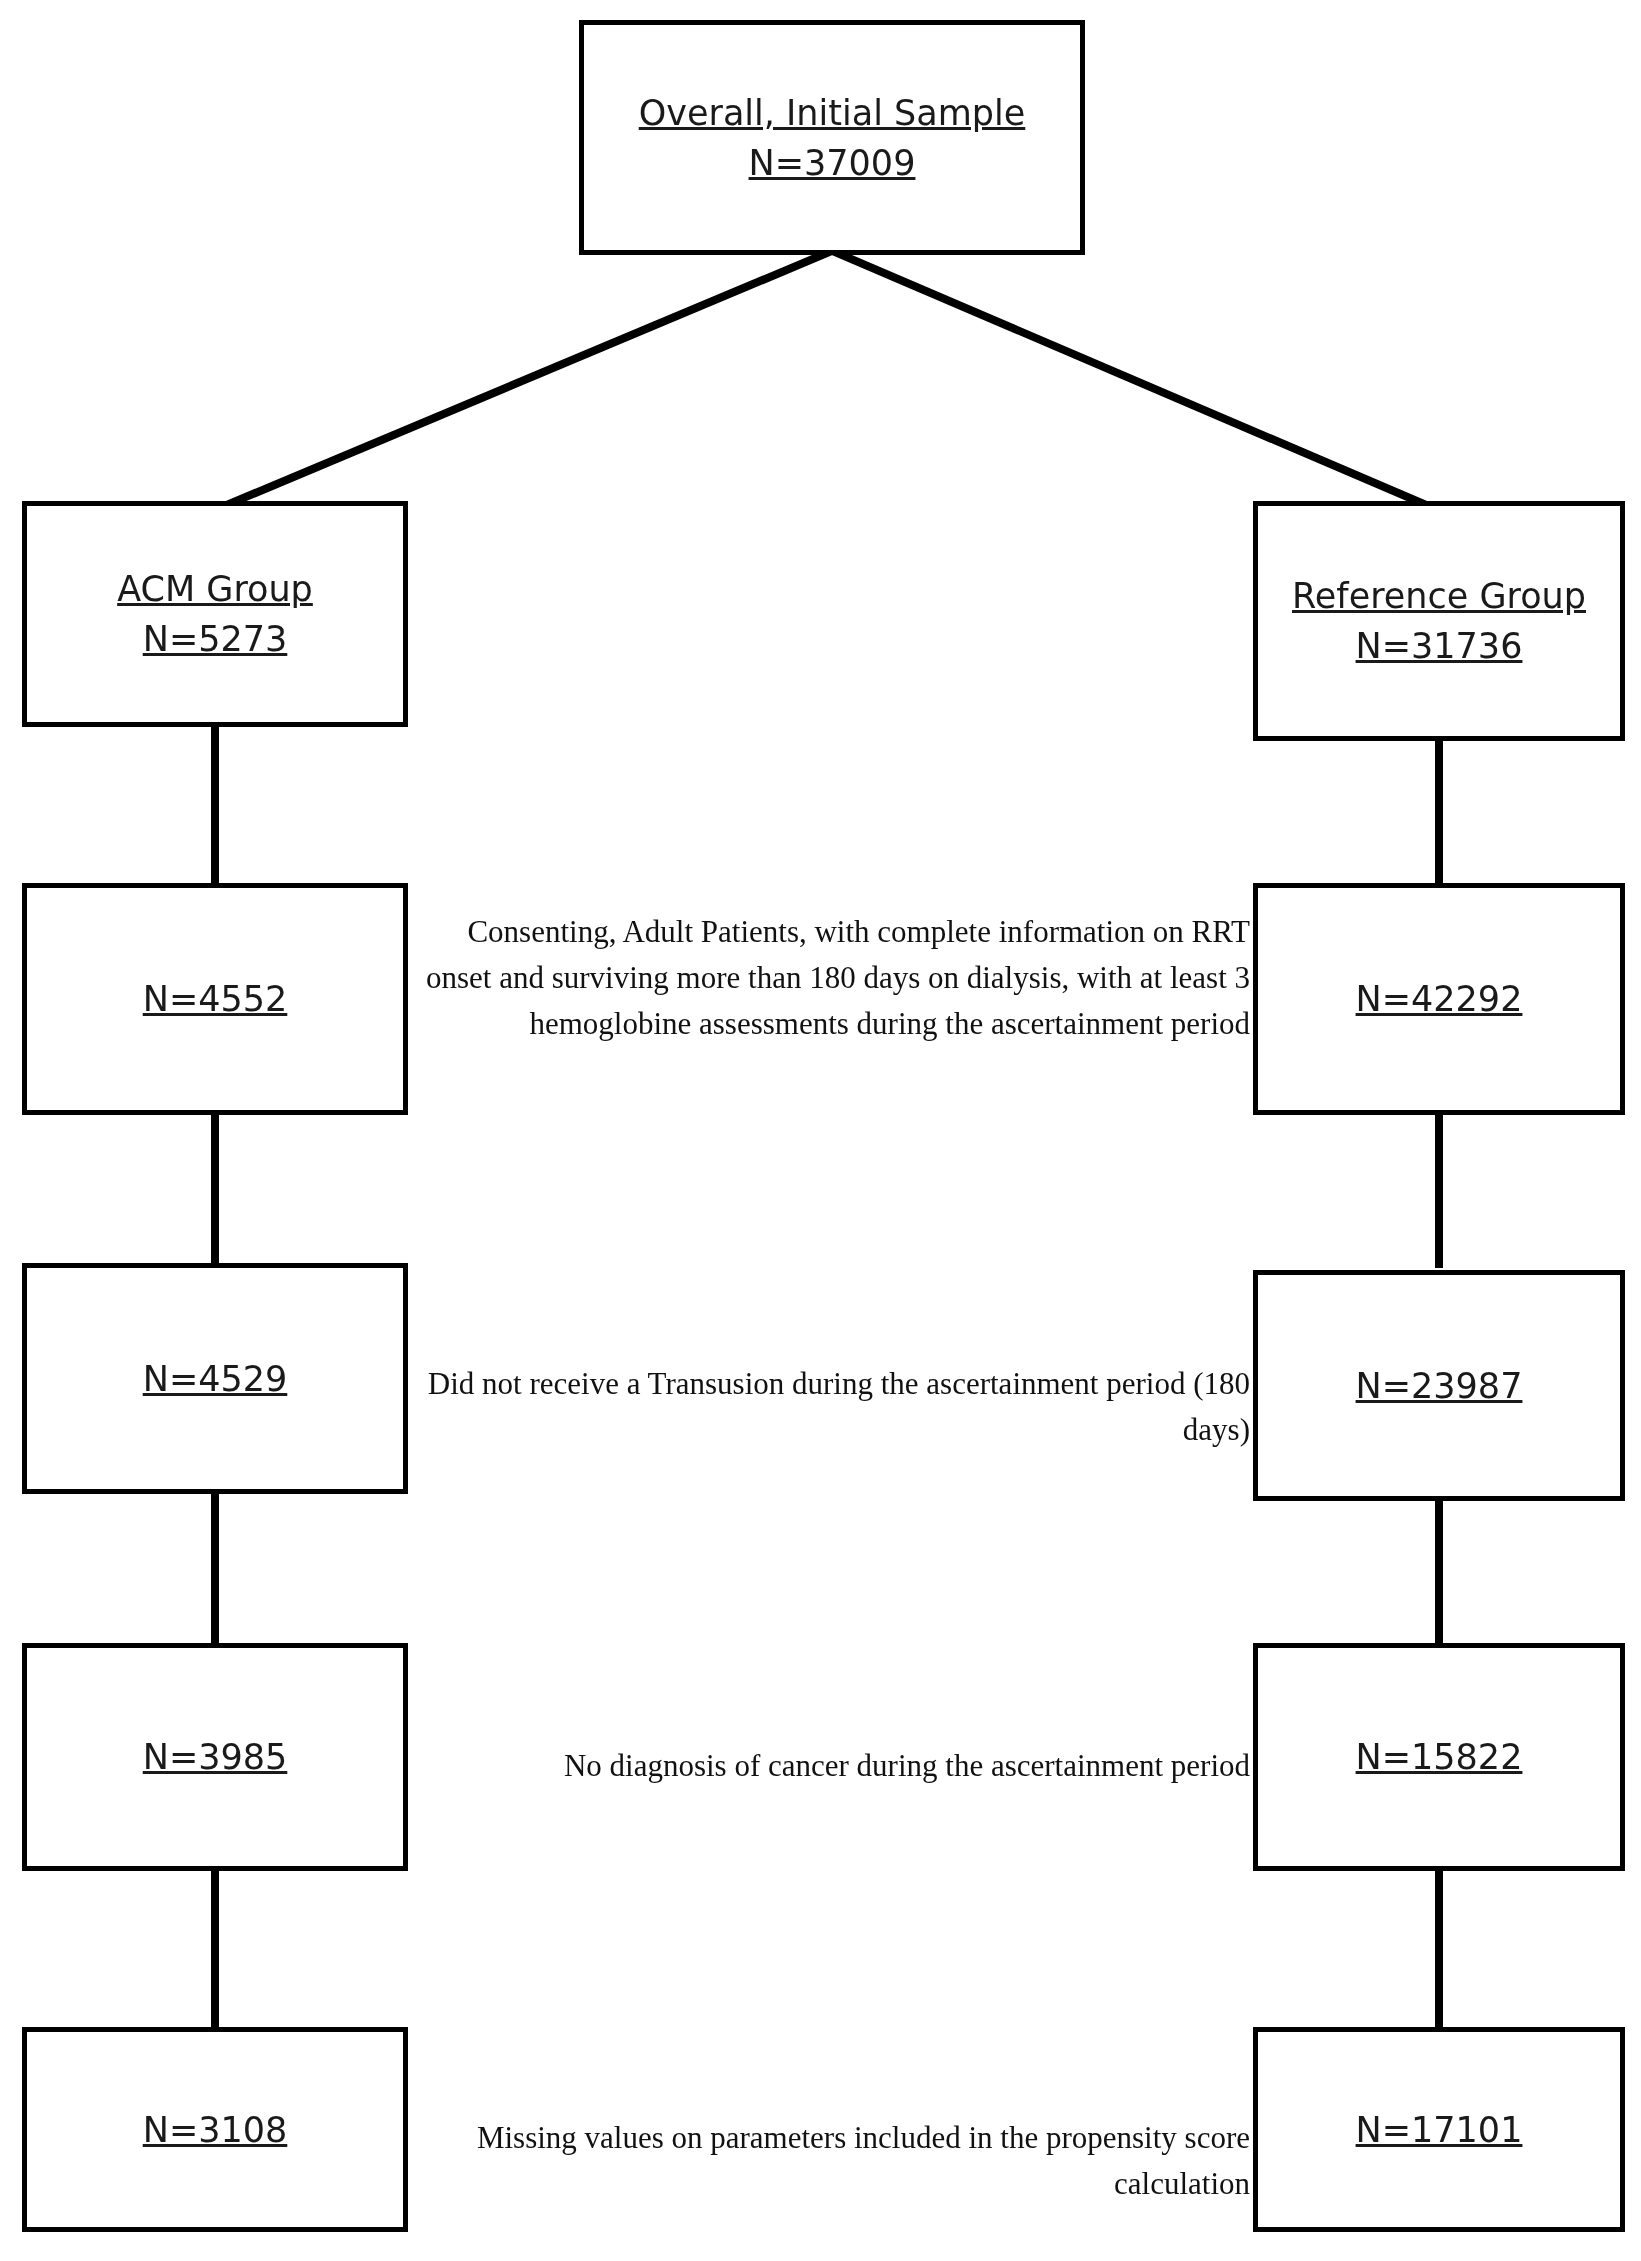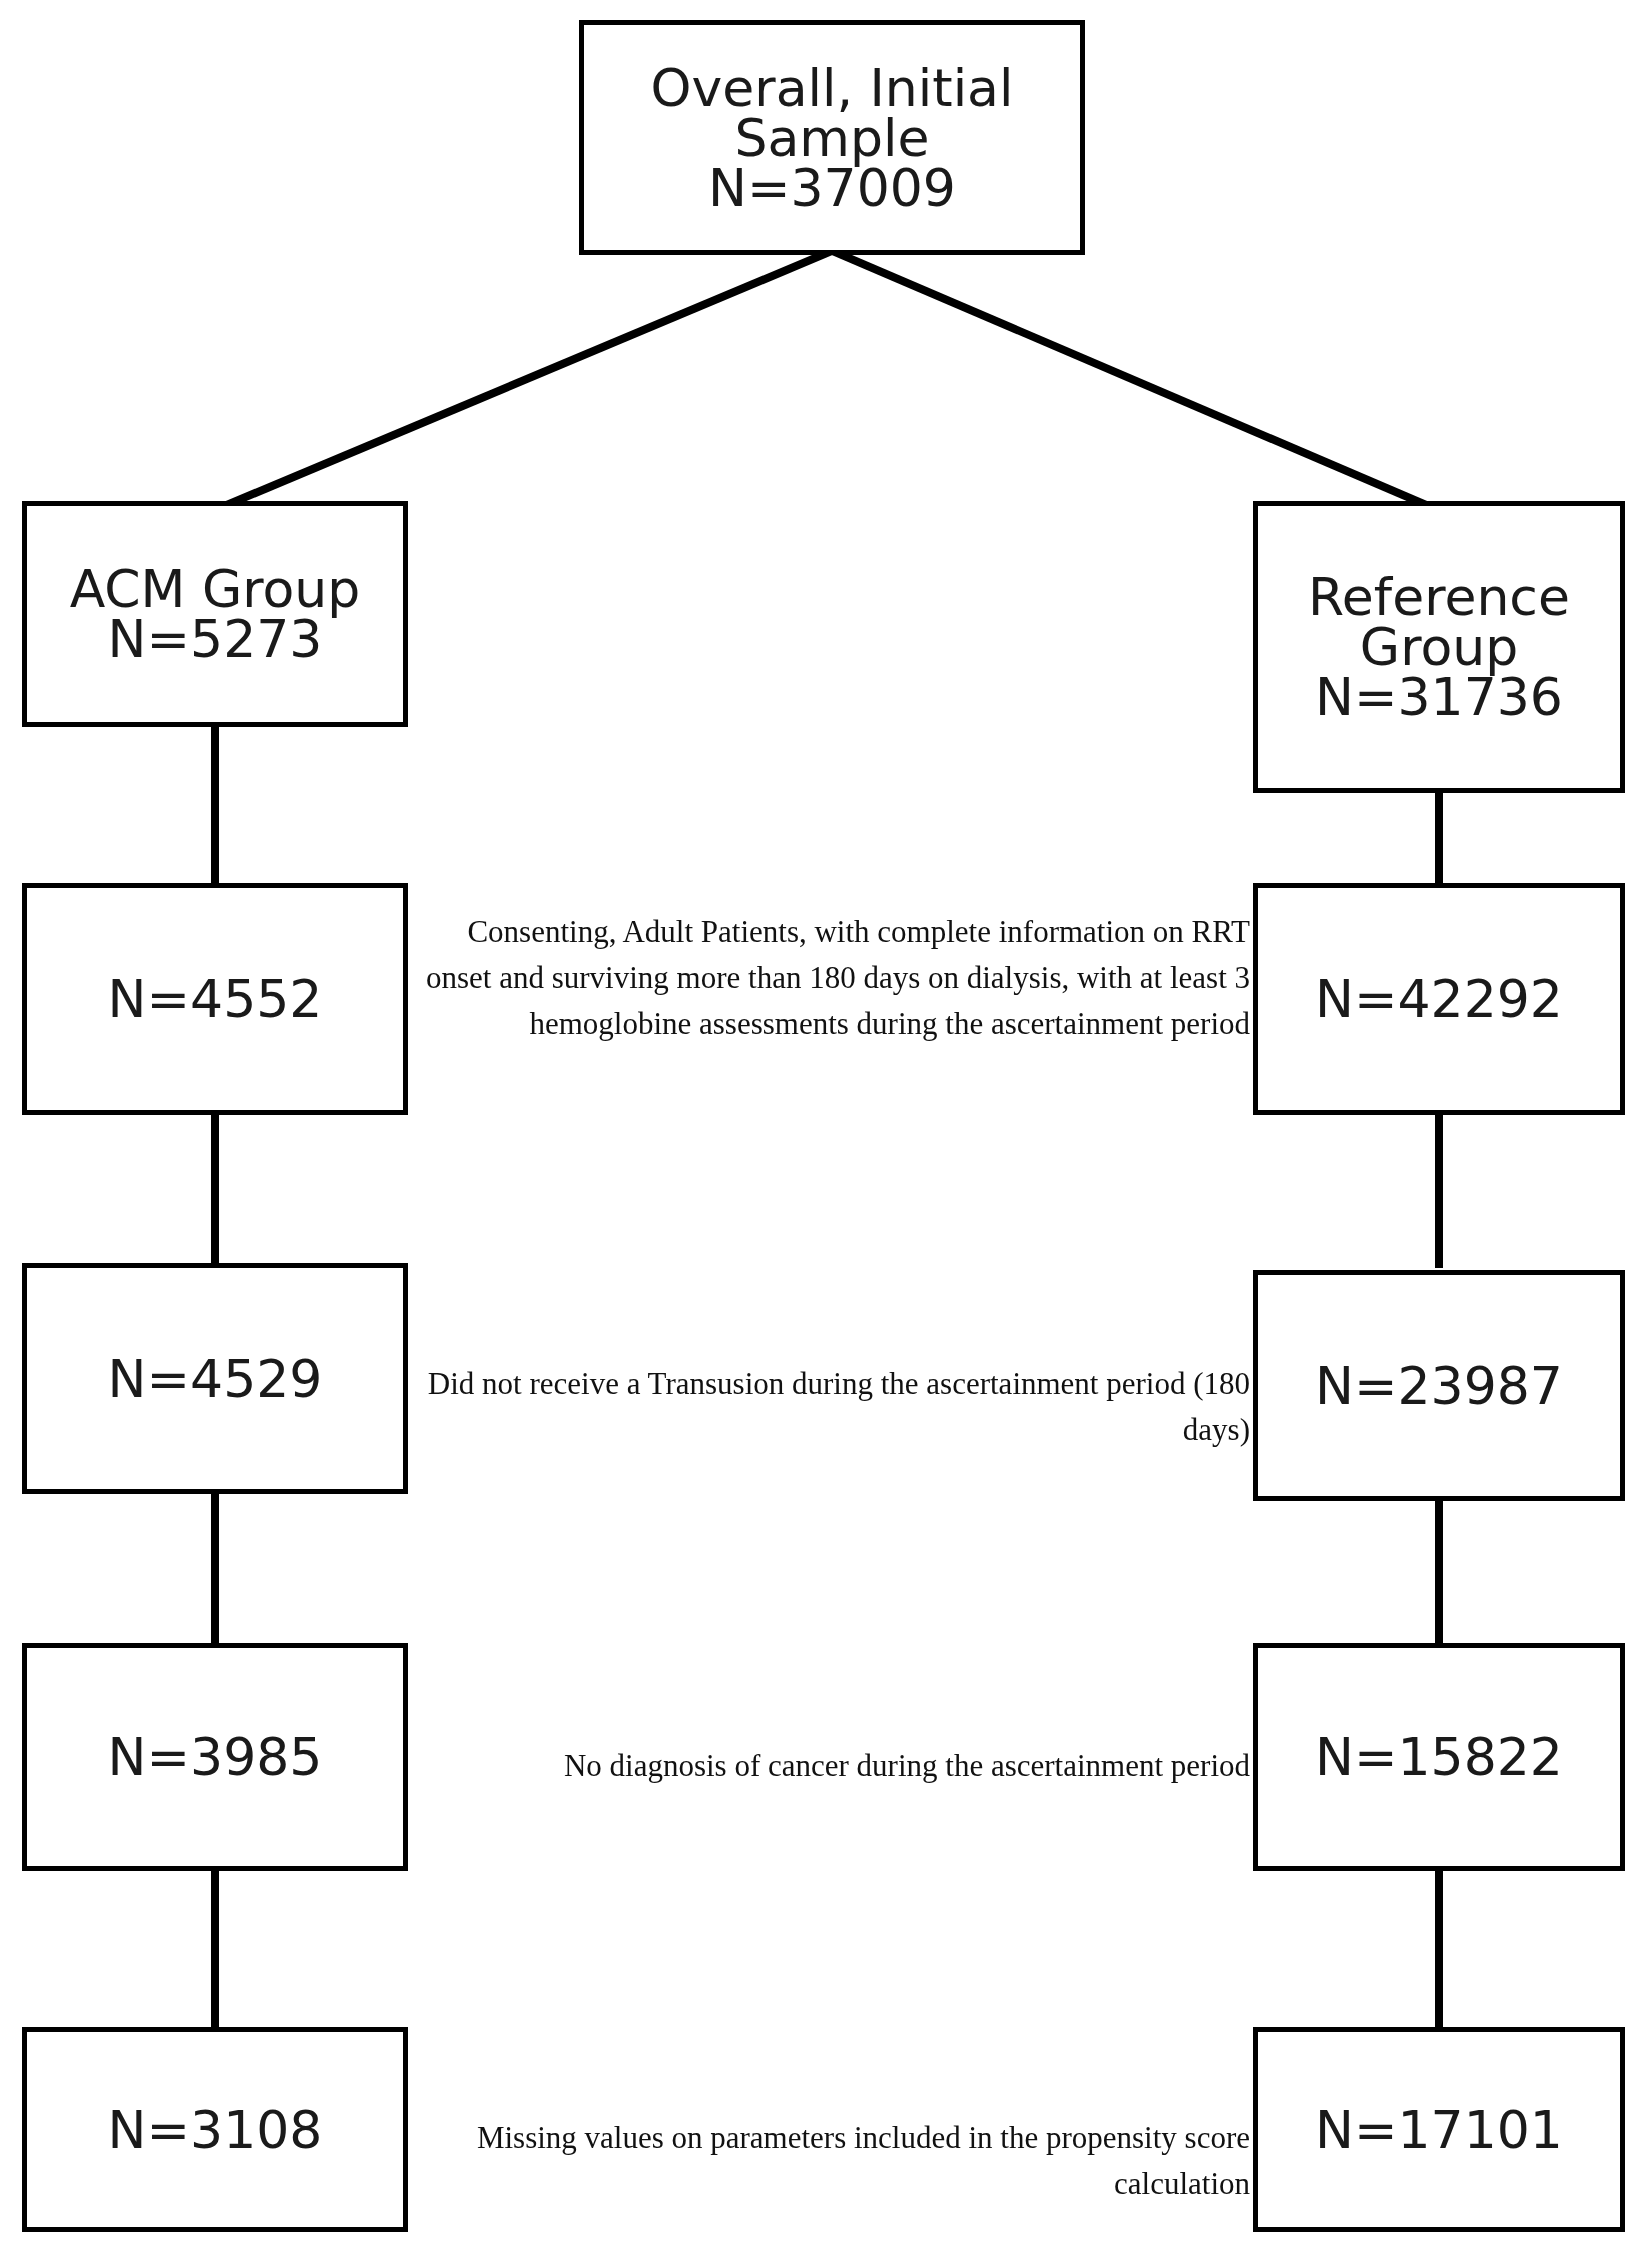--- a/index.html
+++ b/index.html
@@ -16,32 +16,33 @@
   }
   .box {
     position: absolute;
     box-sizing: border-box;
     border: 5.8px solid #000000;
     background: #ffffff;
     display: flex;
     flex-direction: column;
     align-items: center;
     justify-content: center;
-    text-align: center;
+    text-align: left;
     font-family: "DejaVu Sans", sans-serif;
-    font-size: 52px;
+    font-size: 35px;
     line-height: 50px;
     color: #1a1a1a;
     z-index: 2;
+    text-decoration: underline;
   }
   
   .box-top   { left: 579px;  top: 20.4px;   width: 506px; height: 235px; }
   
   .box-l1    { left: 22px;   top: 501px;  width: 386px; height: 226px; }
-  .box-r1    { left: 1253px; top: 501px;  width: 372px; height: 292px; }
+  .box-r1    { left: 1253px; top: 501px;  width: 372px; height: 240px; }
   
   .box-l2    { left: 22px;   top: 883px; width: 386px; height: 232px; }
   .box-l3    { left: 22px;   top: 1263px; width: 386px; height: 231px; }
   .box-l4    { left: 22px;   top: 1643px; width: 386px; height: 228px; }
   .box-l5    { left: 22px;   top: 2027px; width: 386px; height: 205px; }
   
   .box-r2    { left: 1253px; top: 883px; width: 372px; height: 232px; }
   .box-r3    { left: 1253px; top: 1263px; width: 372px; height: 231px; margin-top: 7px; }
   .box-r4    { left: 1253px; top: 1643px; width: 372px; height: 228px; }
   .box-r5    { left: 1253px; top: 2027px; width: 372px; height: 205px; }

